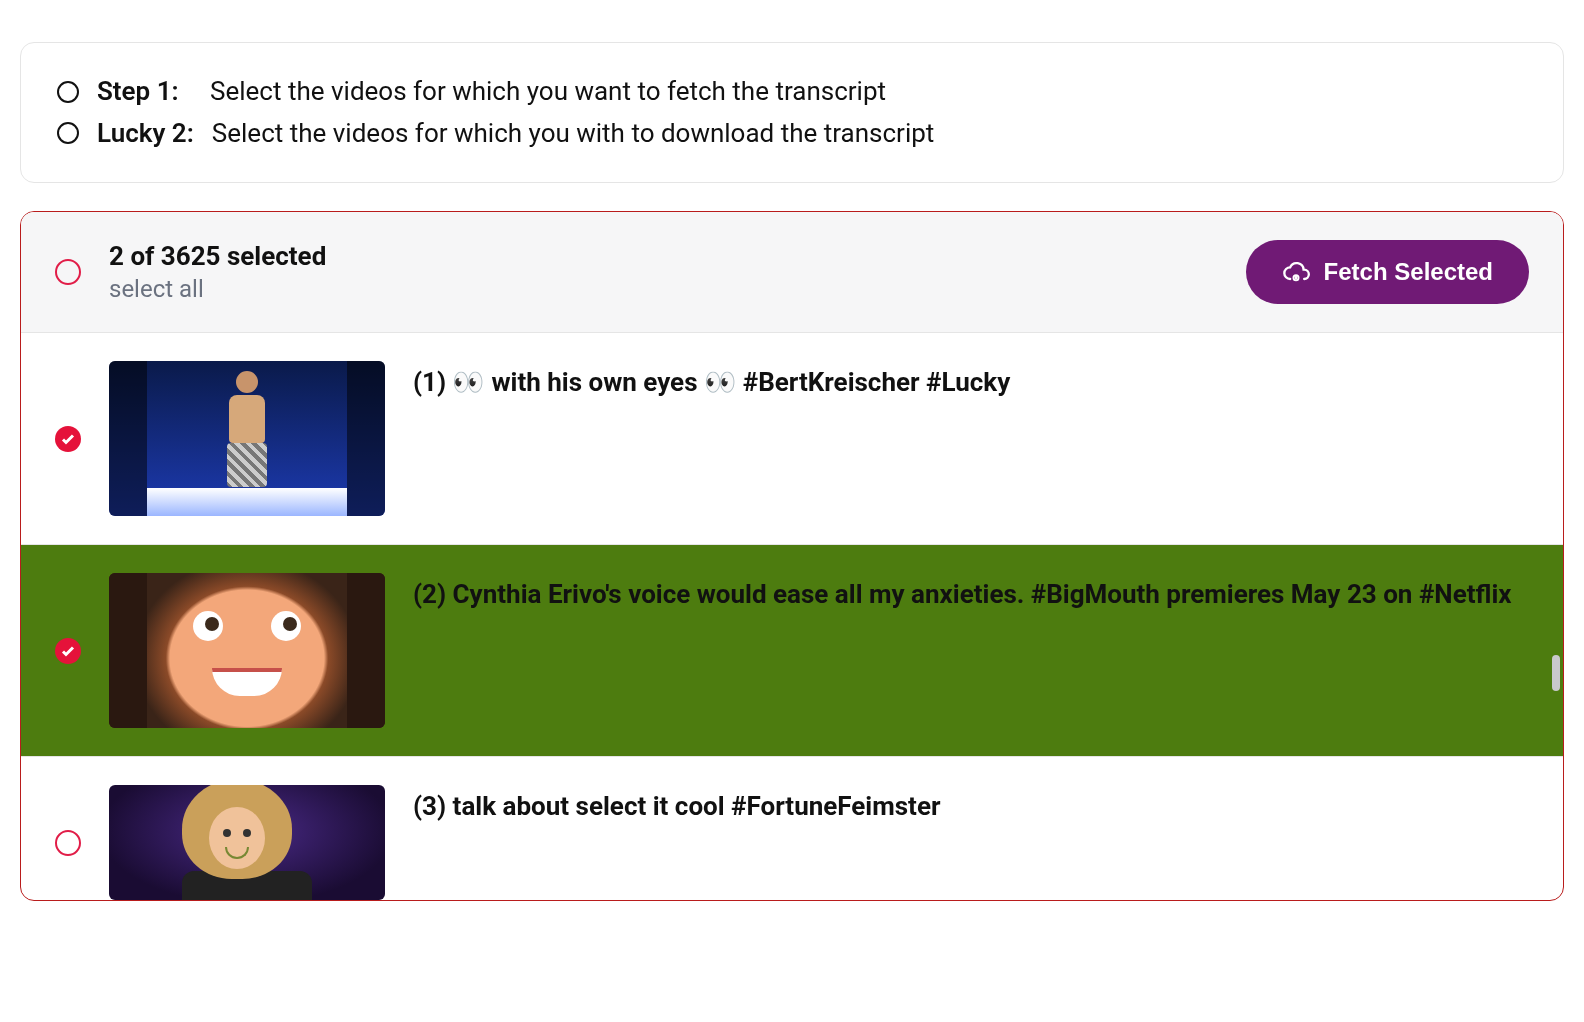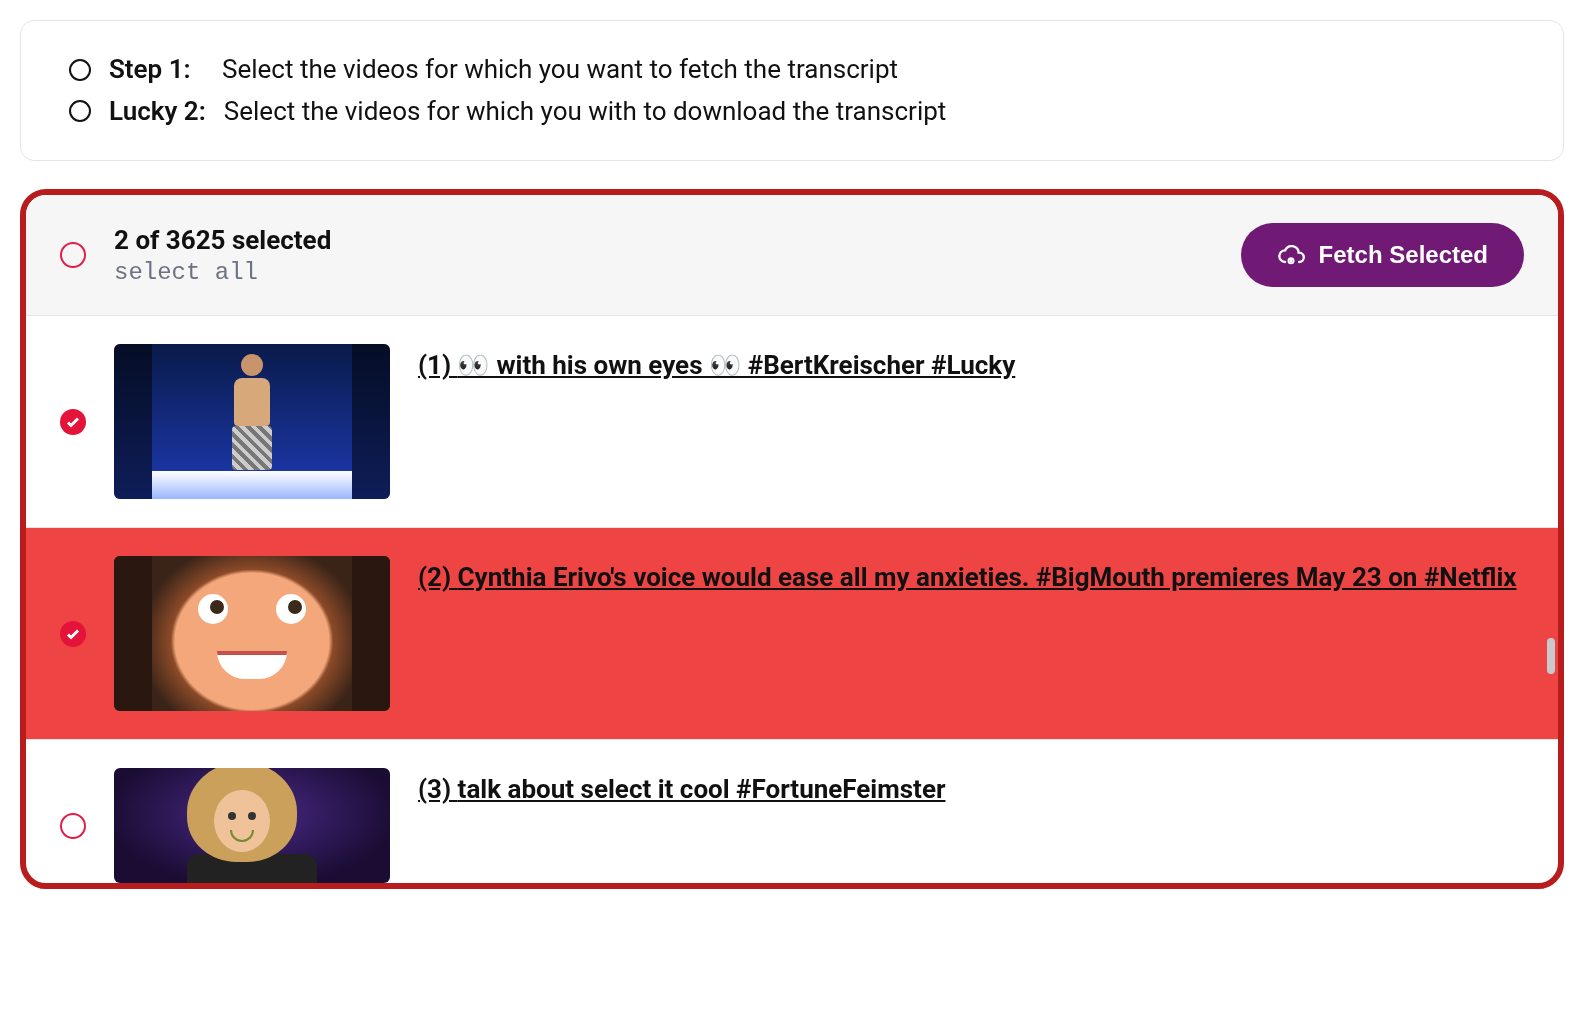--- a/index.html
+++ b/index.html
@@ -5,42 +5,43 @@
   * { box-sizing: border-box; margin: 0; padding: 0; }
   body {
     font-family: -apple-system, BlinkMacSystemFont, "Segoe UI", Roboto, Helvetica, Arial, sans-serif;
     background: #fff;
     padding: 20px;
     color: #111;
   }
   .steps-card {
     border: 1px solid #e5e5e5;
     border-radius: 14px;
-    padding: 28px 48px;
+    padding: 28px 36px;
     margin-bottom: 28px;
+    margin-top: 22px;
   }
   .step-row {
     display: flex;
     align-items: center;
     gap: 18px;
     font-size: 26px;
     line-height: 1.6;
   }
   .step-row .circle {
     width: 22px;
     height: 22px;
     border: 2.5px solid #111;
     border-radius: 50%;
     flex-shrink: 0;
   }
   .step-label { font-weight: 600; min-width: 95px; }
   .step-desc { }
   .list-card {
-    border: 6px solid #b91c1c;
-    border-radius: 26px;
+    border: 1px solid #b91c1c;
+    border-radius: 14px;
     overflow: hidden;
   }
   .list-header {
     background: #f6f6f7;
     padding: 28px 34px;
     display: flex;
     align-items: center;
     gap: 28px;
     border-bottom: 1px solid #e5e5e5;
   }
@@ -55,21 +56,20 @@
   .header-text { flex: 1; }
   .header-text .count {
     font-size: 26px;
     font-weight: 700;
   }
   .header-text .select-all {
     color: #6b7280;
     font-size: 24px;
     margin-top: 4px;
     cursor: pointer;
-    font-family: Liberation Mono, monospace;
   }
   .fetch-btn {
     background: #701a75;
     color: #fff;
     border: none;
     border-radius: 999px;
     padding: 18px 36px;
     font-size: 24px;
     font-weight: 700;
     display: flex;
@@ -79,21 +79,21 @@
   }
   .fetch-btn svg { width: 28px; height: 28px; }
   .video-row {
     display: flex;
     align-items: center;
     gap: 28px;
     padding: 28px 34px;
     border-bottom: 1px solid #e5e5e5;
   }
   .video-row:nth-child(odd) { background: #fff; }
-  .video-row.alt { background: #ef4444; }
+  .video-row.alt { background: #4d7c0f; }
   .check {
     width: 26px; height: 26px; flex-shrink: 0; cursor: pointer;
     border-radius: 50%;
     display: flex; align-items: center; justify-content: center;
   }
   .check.checked { background: #e5123a; }
   .check.unchecked { border: 2px solid #e11d48; }
   .check svg { width: 16px; height: 16px; stroke: #fff; stroke-width: 3; fill: none; }
   .thumb {
     width: 276px;
@@ -101,21 +101,20 @@
     border-radius: 6px;
     background: #333;
     flex-shrink: 0;
     position: relative;
     overflow: hidden;
   }
   .video-info { flex: 1; align-self: flex-start; padding-top: 4px; }
   .video-title {
     font-size: 26px;
     font-weight: 700;
-    text-decoration: underline;
     line-height: 1.35;
     cursor: pointer;
   }
   .video-index { text-decoration: none; }
   
   .thumb1 { background: linear-gradient(#0a1a4a,#1d3bb3); display:flex; }
   .thumb1::before, .thumb1::after { content:""; width:38px; background: rgba(0,0,0,0.5); }
   .thumb1 .center { flex:1; position:relative; }
   .thumb1 .stage { position:absolute; bottom:0; left:0; right:0; height:28px; background:linear-gradient(#fff,#9bb6ff); }
   .thumb1 .person { position:absolute; left:50%; transform:translateX(-50%); top:10px; width:56px; height:110px; }

